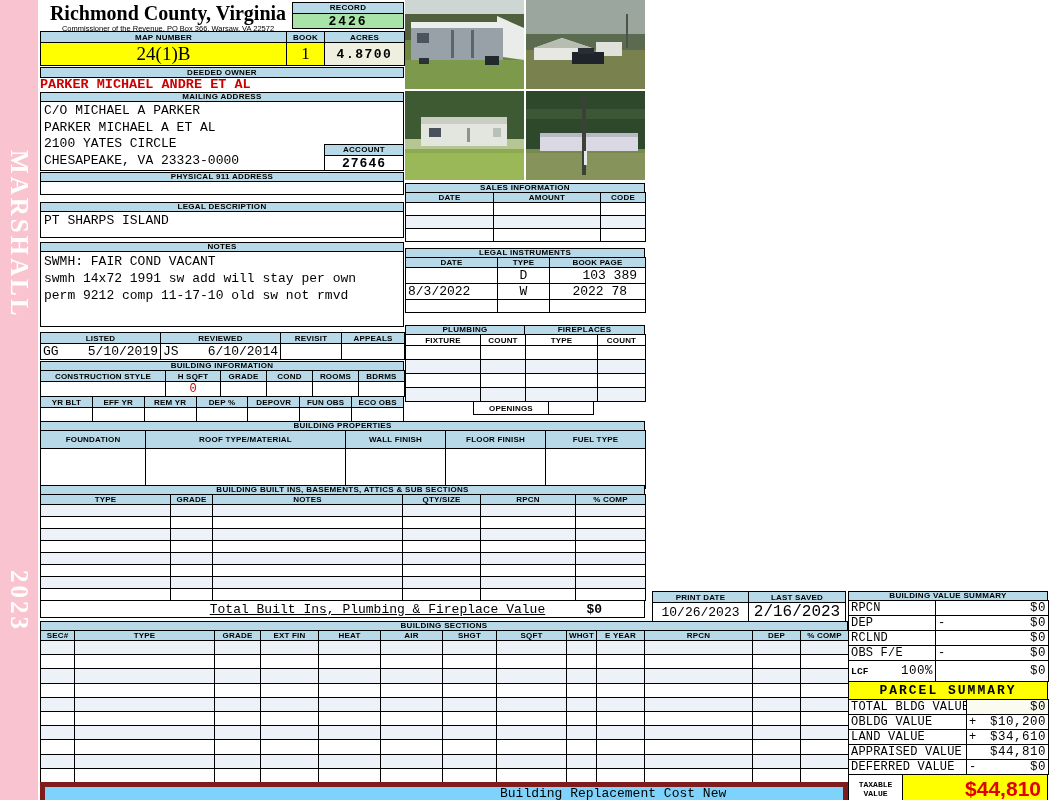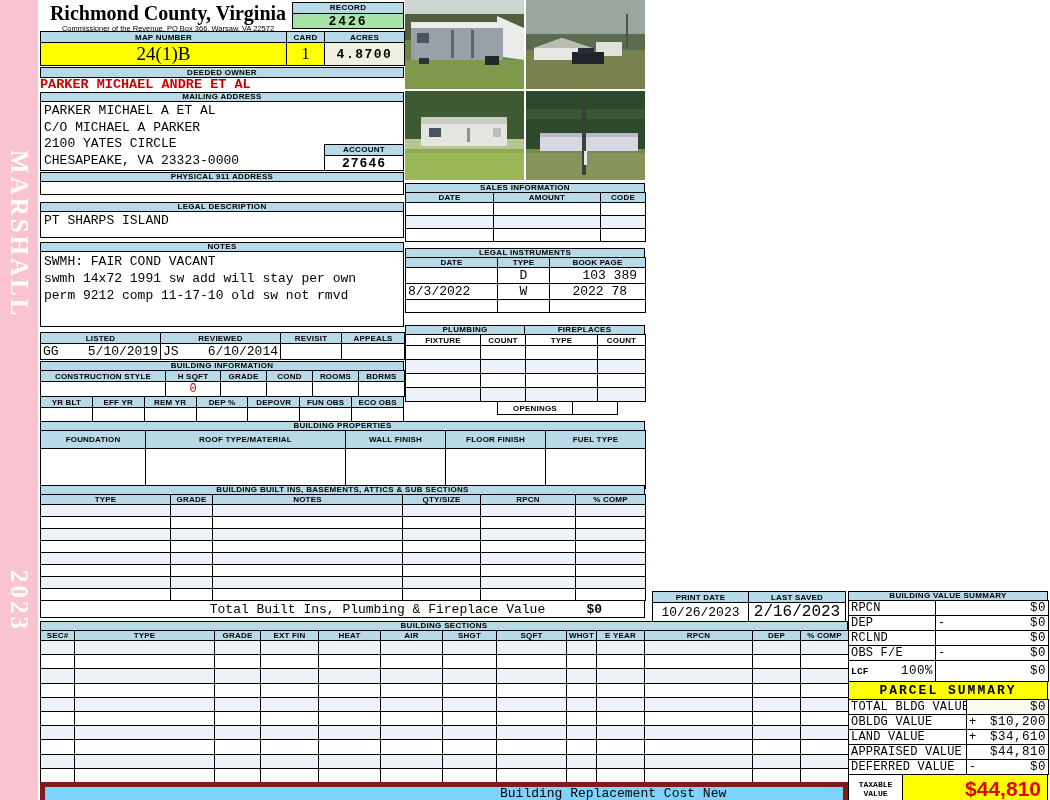--- a/index.html
+++ b/index.html
@@ -34,21 +34,21 @@
   .box { border:1px solid #000; background:#fff; margin-top:-1px; }
 
   .addr-line { font:13px/16.5px "Liberation Mono",monospace; padding-left:3px; }
   .note-line { font:13px/17px "Liberation Mono",monospace; padding-left:3px; }
 
   .photo-grid { display:grid; grid-template-columns:119px 119px; grid-template-rows:89px 89px; gap:2px; background:#fff; }
   .photo-grid svg { display:block; }
 
   .total-row { position:relative; display:flex; align-items:center; height:18px; border:1px solid #000;
                margin-top:-1px; background:#fff; }
-  .total-row .lbl { margin:17px auto; padding-left:70px; font:13px "Liberation Mono",monospace; }
+  .total-row .lbl { margin:17px auto; padding-left:70px; font:13px "Liberation Mono",monospace;text-decoration:underline; }
   .total-row .val { position:absolute; right:42px; font:bold 13px "Liberation Mono",monospace; }
 
   .ps-title { height:19px; background:#FFFF00; border:1px solid #000; display:flex; align-items:center;
               justify-content:center; font:bold 13px "Liberation Mono",monospace; letter-spacing:2px; }
   .opcell { display:flex; justify-content:space-between; align-items:center; }
   .opcell .op { font:12px "Liberation Mono",monospace; }
   .opcell .amt { font:12.5px "Liberation Mono",monospace; letter-spacing:.5px; }
   .sumlbl { font:bold 9.5px "Liberation Mono",monospace; letter-spacing:.2px; }
 
   .tax-row { display:flex; height:29px; margin-top:-1px; }
@@ -82,42 +82,42 @@
   <div class="abs" style="left:40px;top:31px;width:364px">
     <table class="t" style="margin-top:0">
       <colgroup>
           <col style="width:246px">
           <col style="width:38px">
           <col style="width:80px">
         </colgroup>
       <tbody>
           <tr>
         <td class="h">MAP NUMBER</td>
-        <td class="h">CARD</td>
+        <td class="h">BOOK</td>
         <td class="h">ACRES</td>
       </tr>
       <tr>
         <td class="ctr" style="height:23px;background:#FFFF00;font:19px 'Liberation Serif',serif">24(1)B</td>
         <td class="ctr" style="height:23px;background:#FFFF00;font:17px 'Liberation Serif',serif">1</td>
         <td class="ctr" style="height:23px;background:#EFEFDF;font:bold 13px 'Liberation Mono',monospace;letter-spacing:1.5px">4.8700</td>
       </tr>
     </tbody>
       </table>
   </div>
 
   <div class="abs" style="left:40px;top:67px;width:364px">
     <div class="bar">DEEDED OWNER</div>
     <div style="height:14px;font:bold 13.5px/14px 'Liberation Mono',monospace;color:#CC0000">PARKER MICHAEL ANDRE ET AL</div>
   </div>
 
   <div class="abs" style="left:40px;top:92px;width:364px">
     <div class="bar" style="height:10px">MAILING ADDRESS</div>
     <div class="box" style="height:70px;position:relative;padding-top:1px">
+      <div class="addr-line">C/O MICHAEL A PARKER</div>
       <div class="addr-line">PARKER MICHAEL A ET AL</div>
-      <div class="addr-line">C/O MICHAEL A PARKER</div>
       <div class="addr-line">2100 YATES CIRCLE</div>
       <div class="addr-line">CHESAPEAKE, VA 23323-0000</div>
       <div class="abs" style="right:-1px;bottom:-1px;width:80px">
         <div class="bar" style="height:12px">ACCOUNT</div>
         <div class="box ctr" style="height:16px;font:bold 13px/15px 'Liberation Mono',monospace;letter-spacing:1px">27646</div>
       </div>
     </div>
   </div>
 
   <div class="abs" style="left:40px;top:172px;width:364px">
@@ -517,21 +517,21 @@
             <td style="height: 14px;"></td>
           </tr>
           <tr class="stripe">
             <td style="height: 14px;"></td>
             <td style="height: 14px;"></td>
             <td style="height: 14px;"></td>
             <td style="height: 14px;"></td>
           </tr>
         </tbody>
     </table>
-    <table class="t" style="width:120px;margin-left:92px">
+    <table class="t" style="width:120px;margin-left:68px">
       <colgroup>
           <col style="width:75px">
           <col style="width:45px">
         </colgroup>
       <tbody>
           <tr>
         <td class="h" style="background:#fff;height:13px">OPENINGS</td>
         <td></td>
       </tr>
     </tbody>

